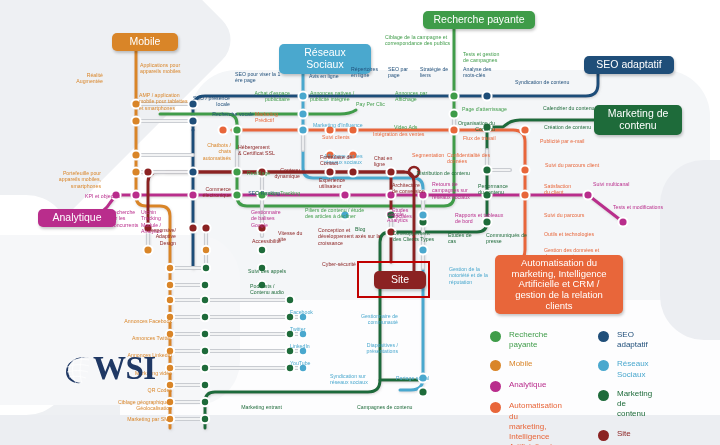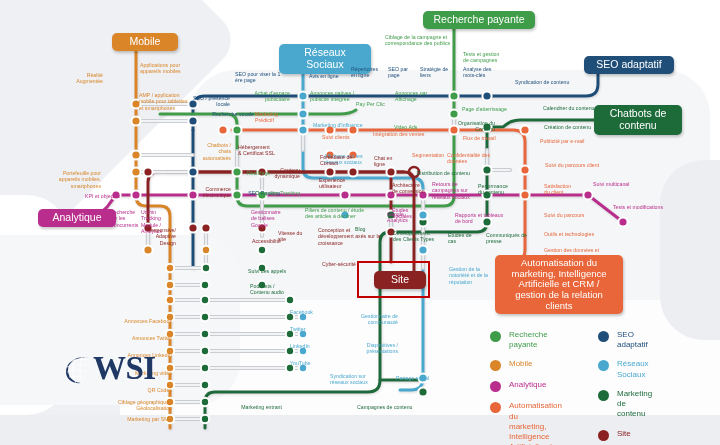--- a/index.html
+++ b/index.html
@@ -254,21 +254,21 @@
       <circle cx="345" cy="215" r="4.6" fill="#4aa8ce" stroke="#fff" stroke-width="2"></circle>
       <circle cx="345" cy="195" r="4.6" fill="#b92d8c" stroke="#fff" stroke-width="2"></circle>
     </g>
   </svg>
 
   <div id="banners">
       <div class="banner md" style="left: 112px; top: 33px; width: 48px; background: rgb(217, 133, 40);">Mobile</div>
       <div class="banner md" style="left: 279px; top: 44px; width: 74px; background: rgb(74, 168, 206);">Réseaux Sociaux</div>
       <div class="banner md" style="left: 423px; top: 11px; width: 94px; background: rgb(63, 156, 73);">Recherche payante</div>
       <div class="banner md" style="left: 584px; top: 56px; width: 72px; background: rgb(31, 78, 121);">SEO adaptatif</div>
-      <div class="banner md" style="left: 594px; top: 105px; width: 70px; background: rgb(30, 107, 58);">Chatbots de
+      <div class="banner md" style="left: 594px; top: 105px; width: 70px; background: rgb(30, 107, 58);">Marketing de
 contenu</div>
       <div class="banner md" style="left: 38px; top: 209px; width: 60px; background: rgb(185, 45, 140);">Analytique</div>
       <div class="banner sm" style="left: 495px; top: 255px; width: 110px; background: rgb(232, 102, 58);">Automatisation du
 marketing, Intelligence
 Artificielle et CRM /
 gestion de la relation
 clients</div>
       <div class="banner md" style="left: 374px; top: 271px; width: 34px; background: rgb(139, 34, 34);">Site</div>
     </div>
 

